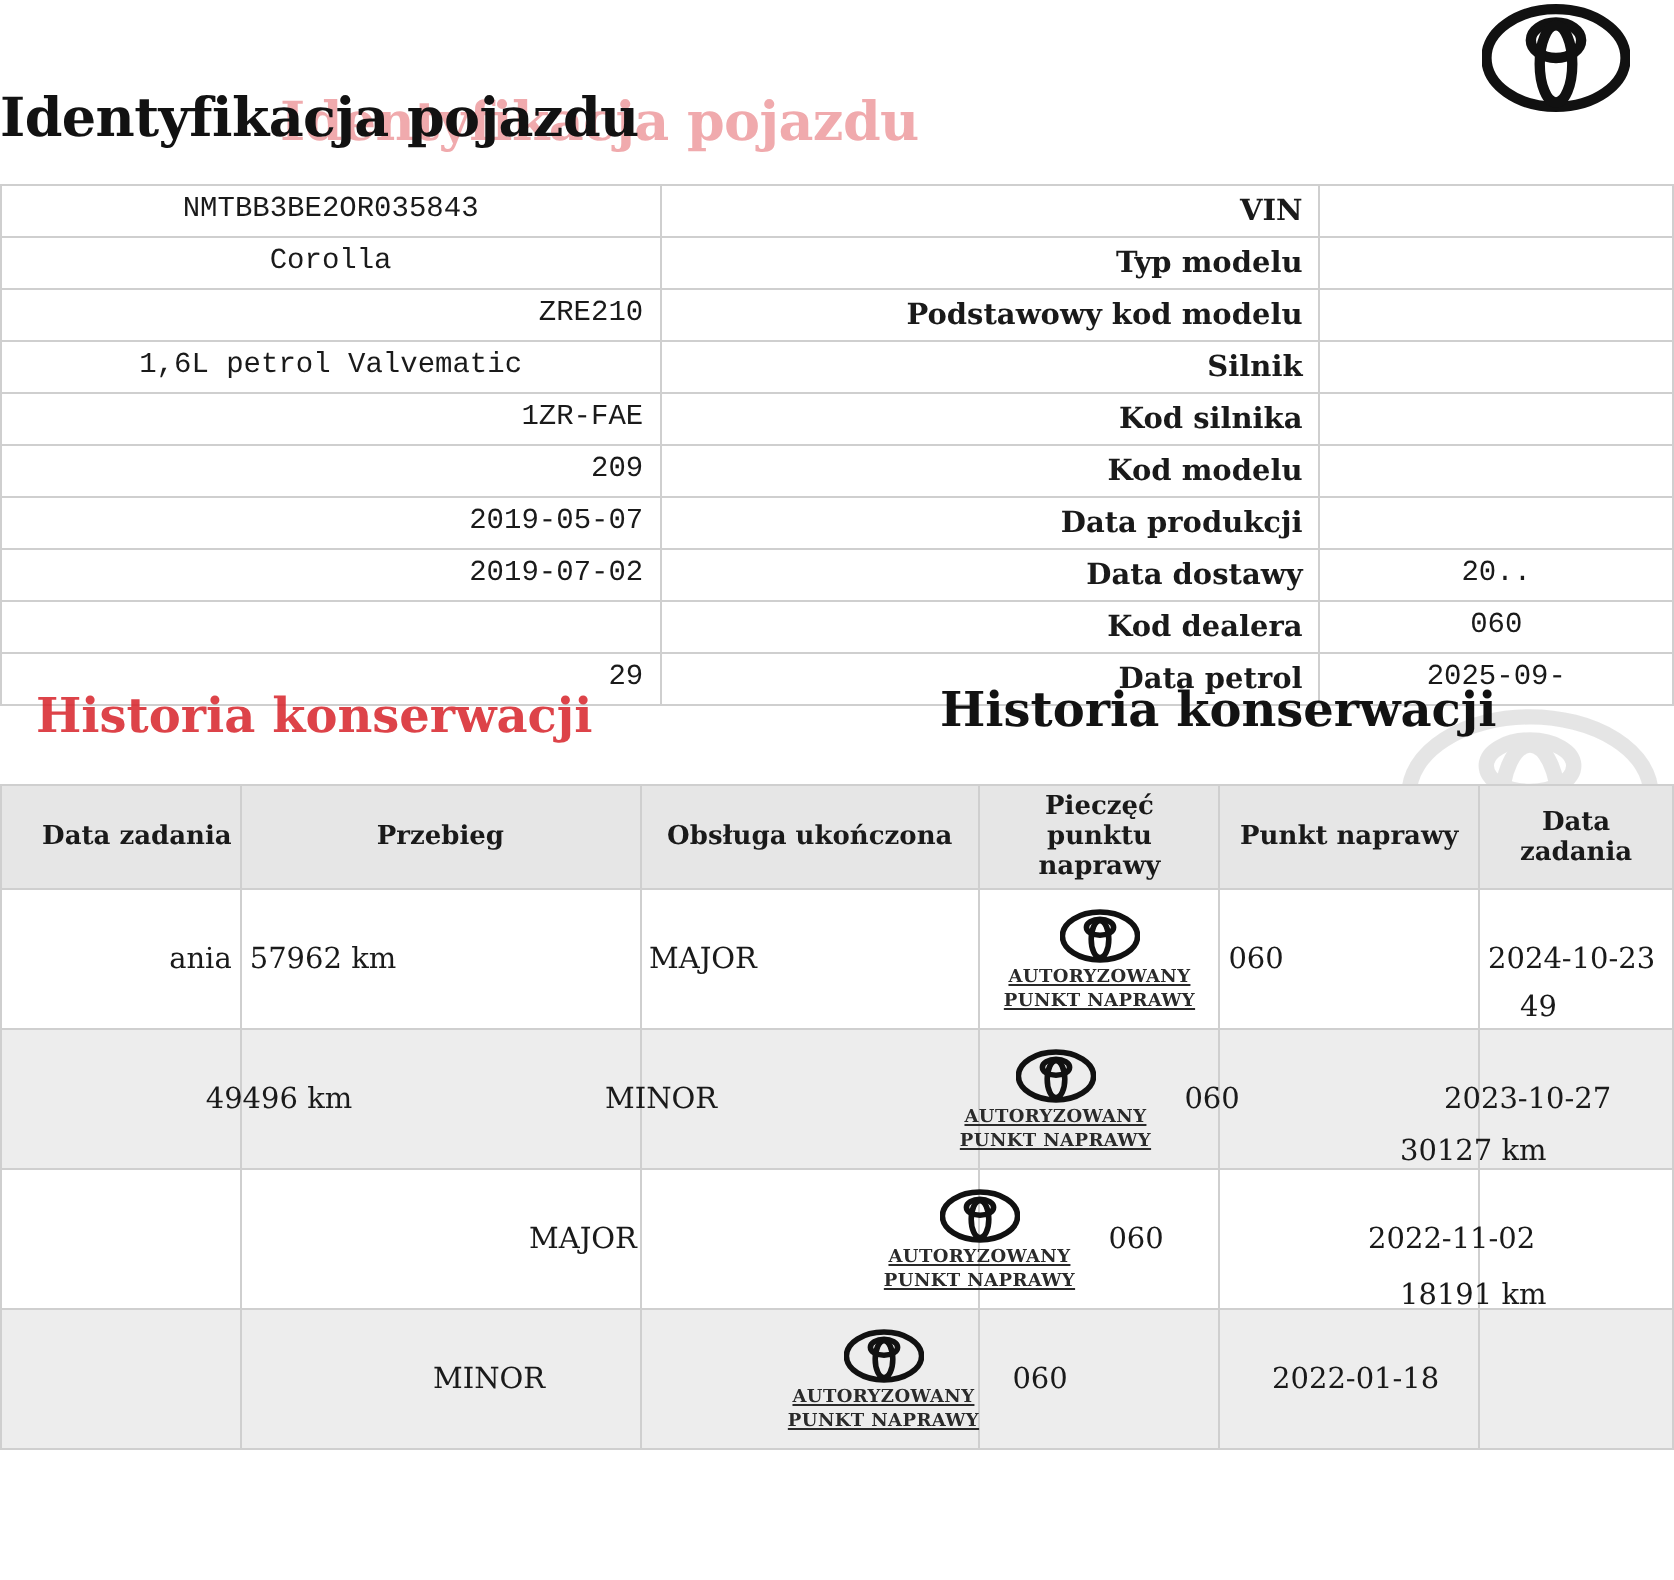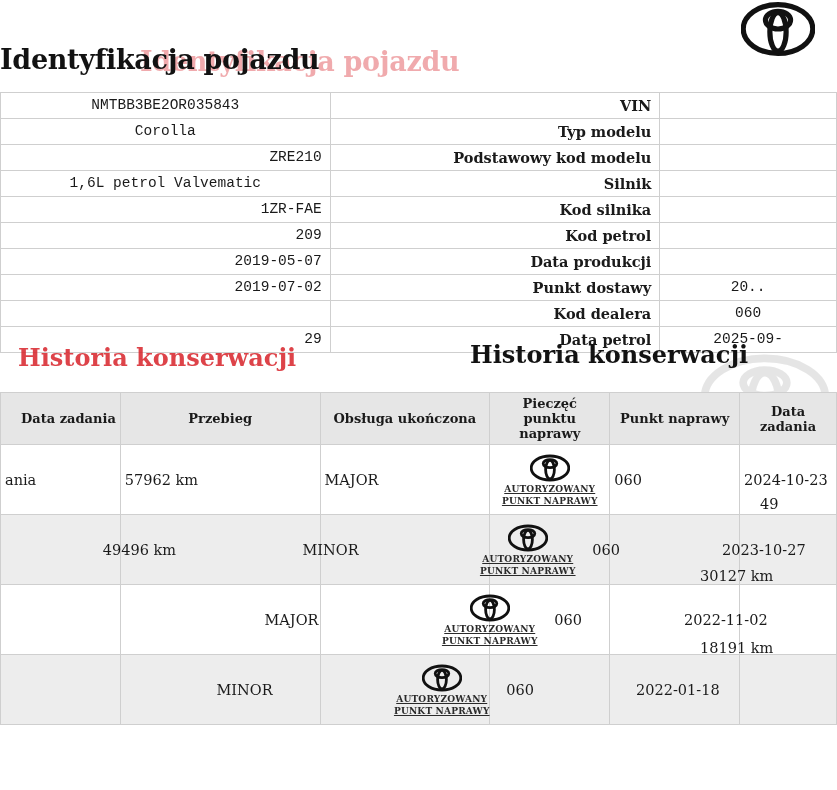--- a/index.html
+++ b/index.html
@@ -224,31 +224,31 @@
       <td class="vt-label">Silnik</td>
       <td class="vt-value"></td>
     </tr>
     <tr>
       <td class="vt-value left-shift" style="padding-left:38px">1ZR-FAE</td>
       <td class="vt-label">Kod silnika</td>
       <td class="vt-value"></td>
     </tr>
     <tr>
       <td class="vt-value left-shift" style="padding-left:38px">209</td>
-      <td class="vt-label">Kod petrol</td>
+      <td class="vt-label">Kod modelu</td>
       <td class="vt-value"></td>
     </tr>
     <tr>
       <td class="vt-value left-shift" style="padding-left:10px">2019-05-07</td>
       <td class="vt-label">Data produkcji</td>
       <td class="vt-value"></td>
     </tr>
     <tr>
       <td class="vt-value left-shift" style="padding-left:0px">2019-07-02</td>
-      <td class="vt-label">Punkt dostawy</td>
+      <td class="vt-label">Data dostawy</td>
       <td class="vt-value">20..</td>
     </tr>
     <tr>
       <td class="vt-value"></td>
       <td class="vt-label">Kod dealera</td>
       <td class="vt-value">060</td>
     </tr>
     <tr>
       <td class="vt-value left-shift" style="padding-left:0px">29</td>
       <td class="vt-label">Data petrol</td>
@@ -284,21 +284,21 @@
       <th style="text-align:right">Data zadania</th>
       <th>Przebieg</th>
       <th>Obsługa ukończona</th>
       <th>Pieczęć punktu naprawy</th>
       <th>Punkt naprawy</th>
       <th>Data zadania</th>
     </tr>
   </thead>
   <tbody>
     <tr>
-      <td style="">ania</td>
+      <td style="text-align:right">ania</td>
       <td>57962 km</td>
       <td>MAJOR</td>
       <td class="stamp-cell">
         <div class="stamp-inner">
           <span class="stamp-logo">
             <svg viewBox="0 0 100 70" width="40" height="28" aria-hidden="true">
               <ellipse cx="50" cy="35" rx="47" ry="30" fill="none" stroke="#111" stroke-width="7"></ellipse>
               <ellipse cx="50" cy="24" rx="17" ry="10" fill="none" stroke="#111" stroke-width="7"></ellipse>
               <ellipse cx="50" cy="39" rx="11" ry="23" fill="none" stroke="#111" stroke-width="7"></ellipse>
             </svg>

